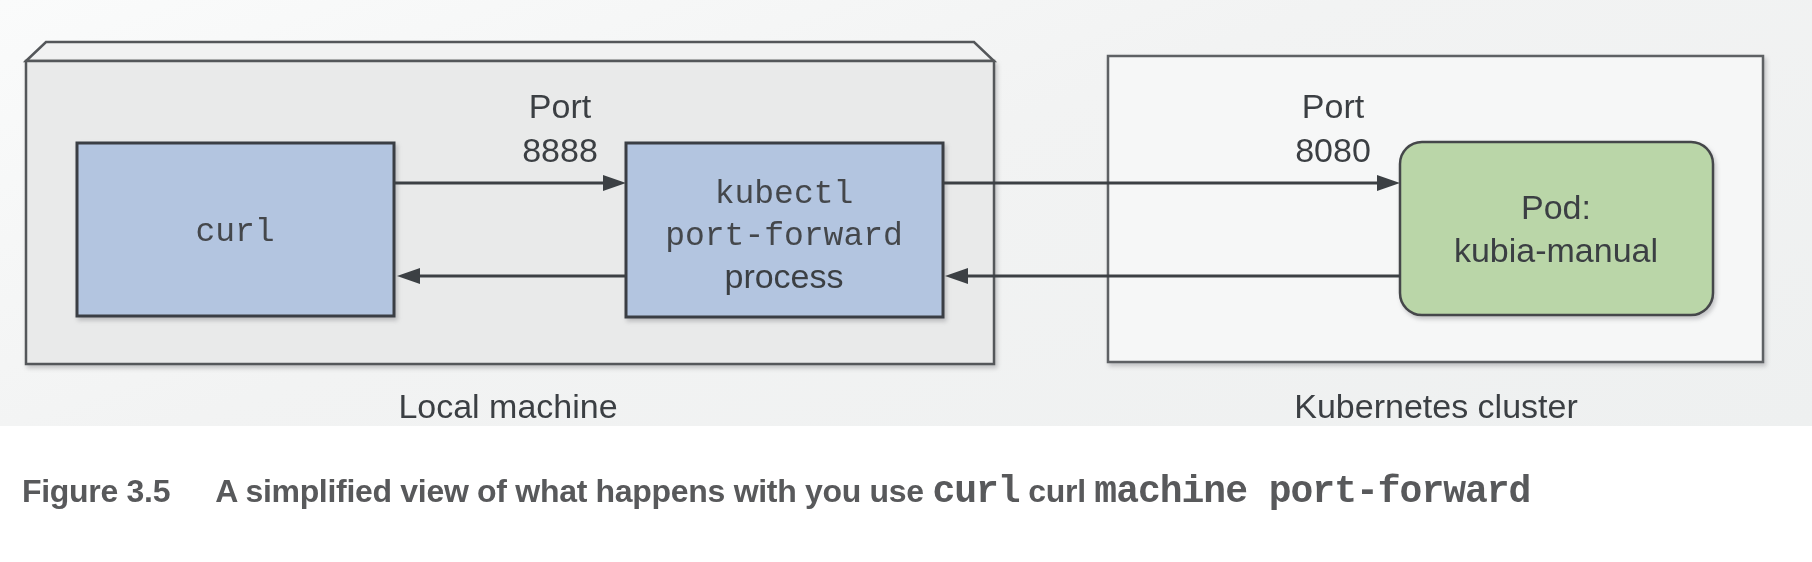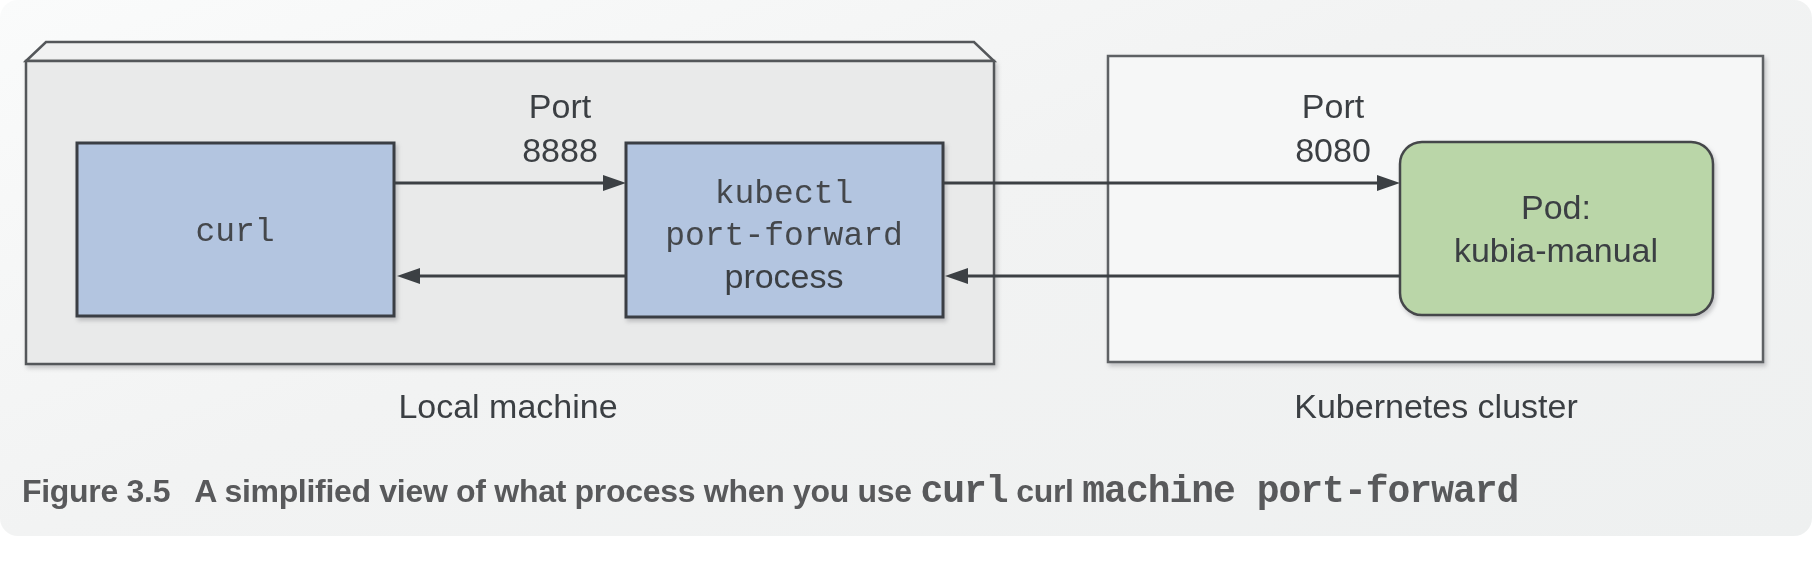--- a/index.html
+++ b/index.html
@@ -1,23 +1,22 @@
 <!DOCTYPE html>
 <html><head>
 <meta charset="utf-8">
 <style>
   * { margin: 0; padding: 0; box-sizing: border-box; }
   html, body { width: 1812px; height: 562px; overflow: hidden; }
   .stage {
     position: relative;
     width: 1812px;
-    height: 536px;
+    height: 426px;
     background: linear-gradient(160deg, #fafbfb 0%, #f2f3f3 45%, #eef0f0 100%);
     font-family: "Liberation Sans", sans-serif;
-    border-radius: 18px;
   }
   svg.diagram { position: absolute; left: 0; top: 0; display: block; }
 
   
   .machine-top   { fill: #f1f2f2; stroke: #54575a; stroke-width: 2.5; }
   .machine-front { fill: #e9eaea; stroke: #54575a; stroke-width: 2.5; }
   .cluster-rect  { fill: #f6f7f7; stroke: #5e6164; stroke-width: 2.5; }
   .blue-rect     { fill: #b3c5e0; stroke: #3a3e44; stroke-width: 3; }
   .pod-rect      { fill: #bad6a8; stroke: #45474a; stroke-width: 2.5; }
   .shadow        { filter: drop-shadow(2px 3px 2px rgba(70,70,75,0.28)); }
@@ -59,21 +58,21 @@
     white-space: pre;
   }
   .cap-mono {
     font-family: "Liberation Mono", "DejaVu Sans Mono", monospace;
     font-weight: bold;
     font-size: 38px;
     letter-spacing: -1px;
     color: #58595b;
     white-space: pre;
   }
-  .figure-label { margin-right: 24px; text-align: center; }
+  .figure-label { margin-right: 45px; text-align: center; }
 </style>
 </head>
 <body>
 
 <div class="stage">
 
   <svg class="diagram" width="1812" height="445" viewBox="0 0 1812 445">
 
     <g>
       <polygon class="machine-top" points="26,61 46,42 974,42 994,61" fill="#f1f2f2"></polygon>
@@ -122,19 +121,19 @@
 
     <text class="t-sans" x="1556" y="219">Pod:</text>
     <text class="t-sans" x="1556" y="262">kubia-manual</text>
 
     <text class="t-sans" x="508" y="418">Local machine</text>
     <text class="t-sans" x="1436" y="418">Kubernetes cluster</text>
   </svg>
 
   <div class="caption">
     <span class="cap-sans figure-label">Figure 3.5</span>
-    <span class="cap-sans">A simplified view of what process when you use </span>
+    <span class="cap-sans">A simplified view of what happens with you use </span>
     <span class="cap-mono">curl</span>
     <span class="cap-sans"> curl </span>
     <span class="cap-mono">machine port-forward</span>
   </div>
 
 </div>
 
 </body></html>

